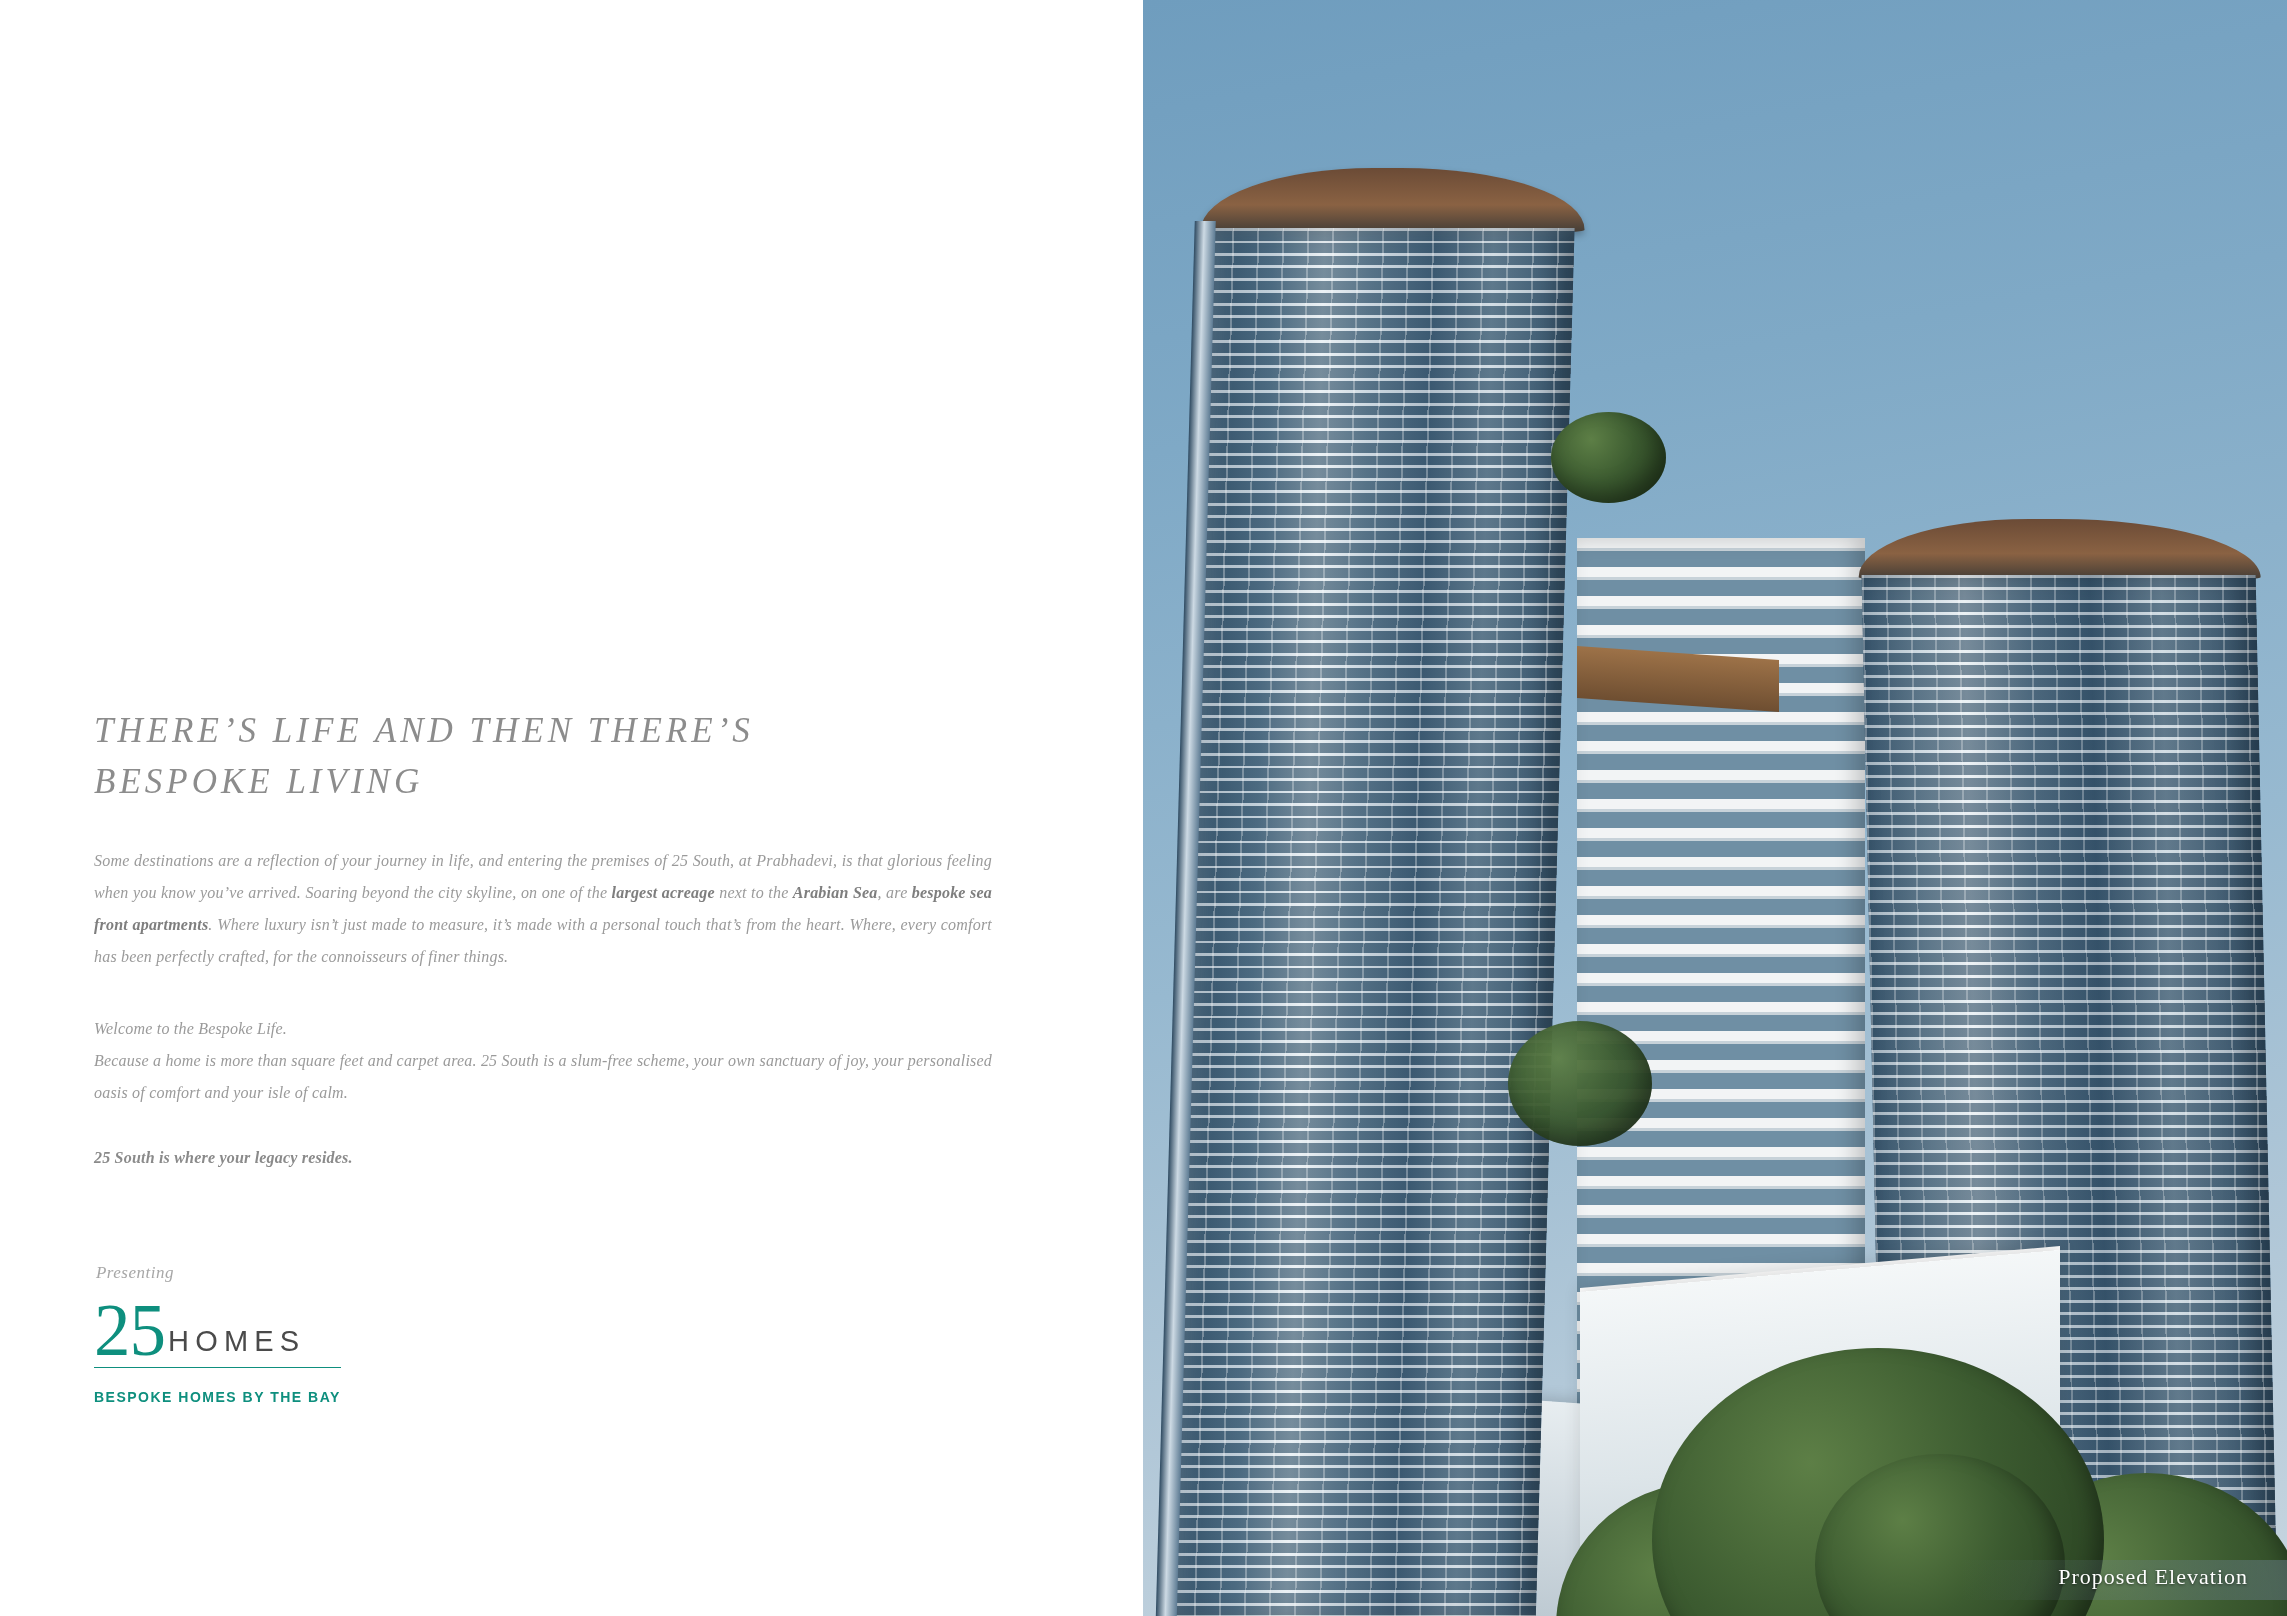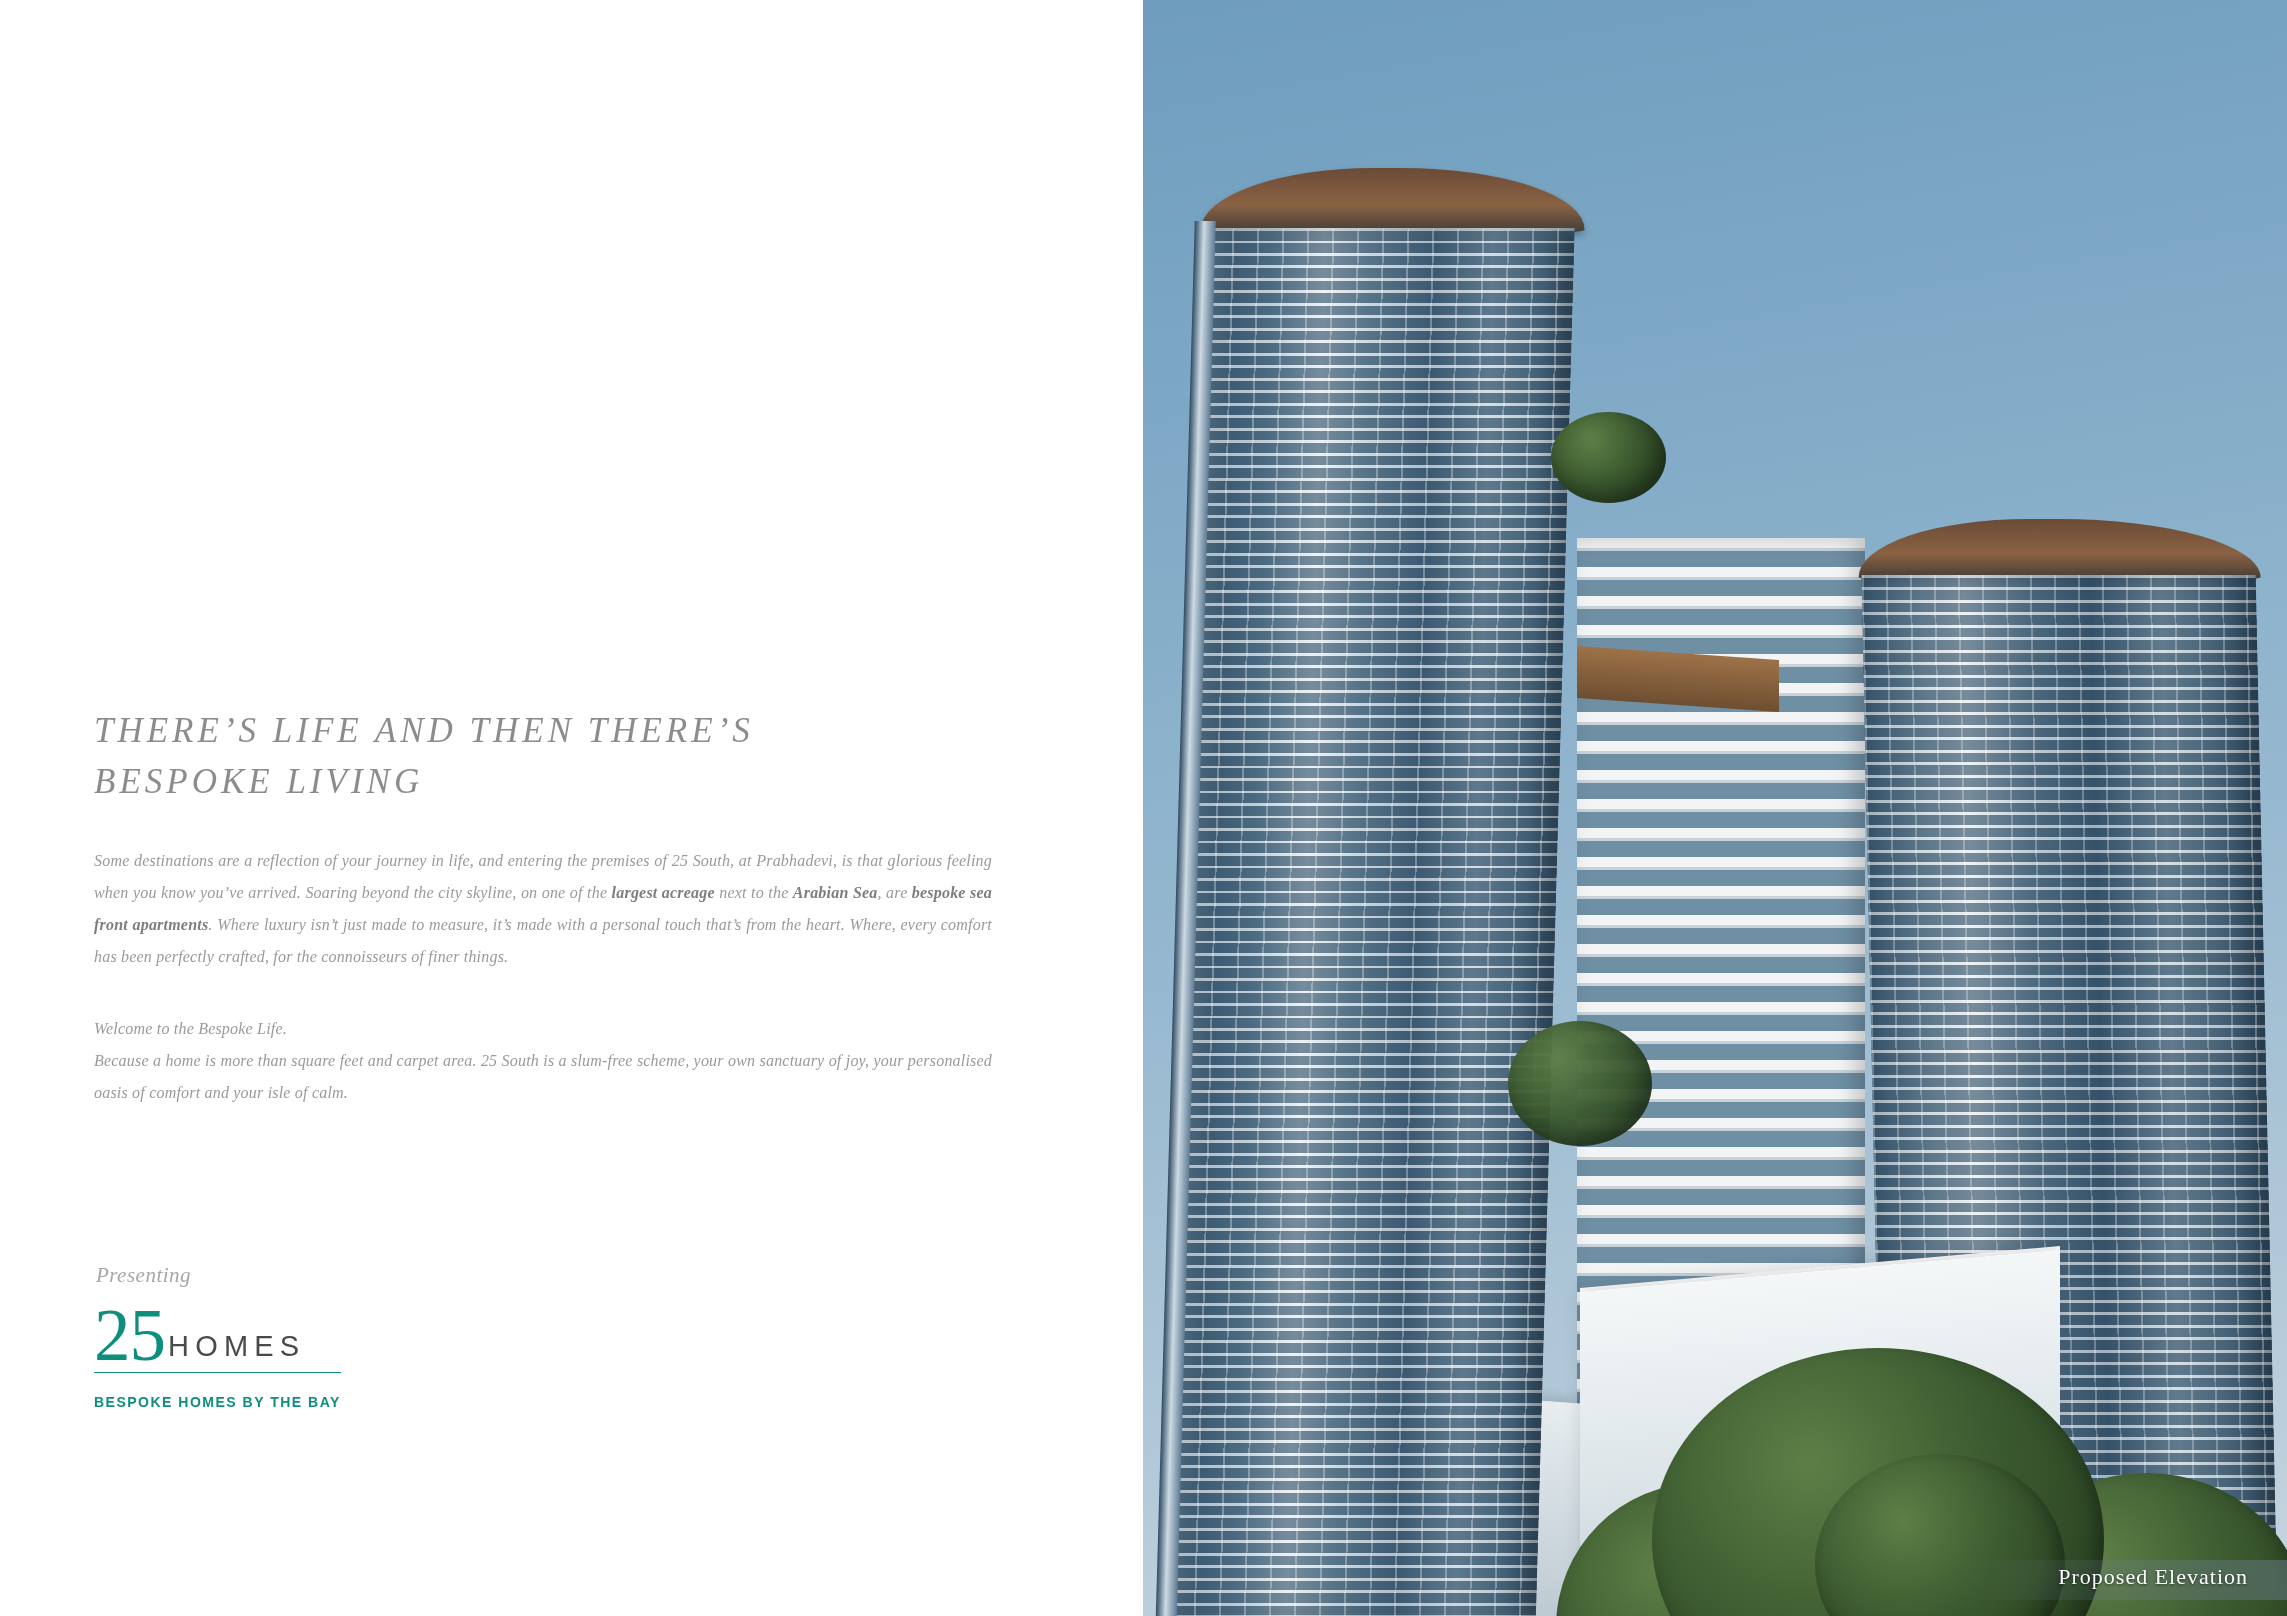--- a/index.html
+++ b/index.html
@@ -76,21 +76,21 @@
 
   
   .logo-lockup {
     position: absolute;
     left: 94px;
     top: 1263px;
   }
   .presenting {
     font-family: "Liberation Serif", serif;
     font-style: italic;
-    font-size: 21px;
+    font-size: 17px;
     color: #a7a7a7;
     letter-spacing: 0.5px;
     margin: 0 0 17.3px 1.9px;
   }
   .logo-row {
     display: flex;
     align-items: flex-end;
     gap: 3px;
   }
   .logo-25 {
@@ -313,20 +313,21 @@
 
       <p class="body-copy"><span>Some destinations are a reflection of your journey in life, and entering the premises of 25 South, at Prabhadevi, is that glorious feeling when you know you’ve arrived. Soaring beyond the city skyline, on one of the </span><b>largest acreage</b><span> next to the </span><b>Arabian Sea</b><span>, are </span><b>bespoke sea front apartments</b><span>. Where luxury isn’t just made to measure, it’s made with a personal touch that’s from the heart. Where, every comfort has been perfectly crafted, for the connoisseurs of finer things.</span></p>
 
       <div class="para-gap"></div>
 
       <p class="body-copy">Welcome to the Bespoke Life.</p>
       <p class="body-copy">Because a home is more than square feet and carpet area. 25 South is a slum-free scheme, your own sanctuary of joy, your personalised oasis of comfort and your isle of calm.</p>
 
       <div class="para-gap"></div>
 
+      <p class="legacy-line">25 South is where your legacy resides.</p>
     </div>
 
     <div class="logo-lockup">
       <div class="presenting">Presenting</div>
       <div class="logo-row">
         <span class="logo-25">25</span>
         <span class="logo-south">HOMES</span>
       </div>
       <div class="logo-tagline">BESPOKE HOMES BY THE BAY</div>
     </div>

